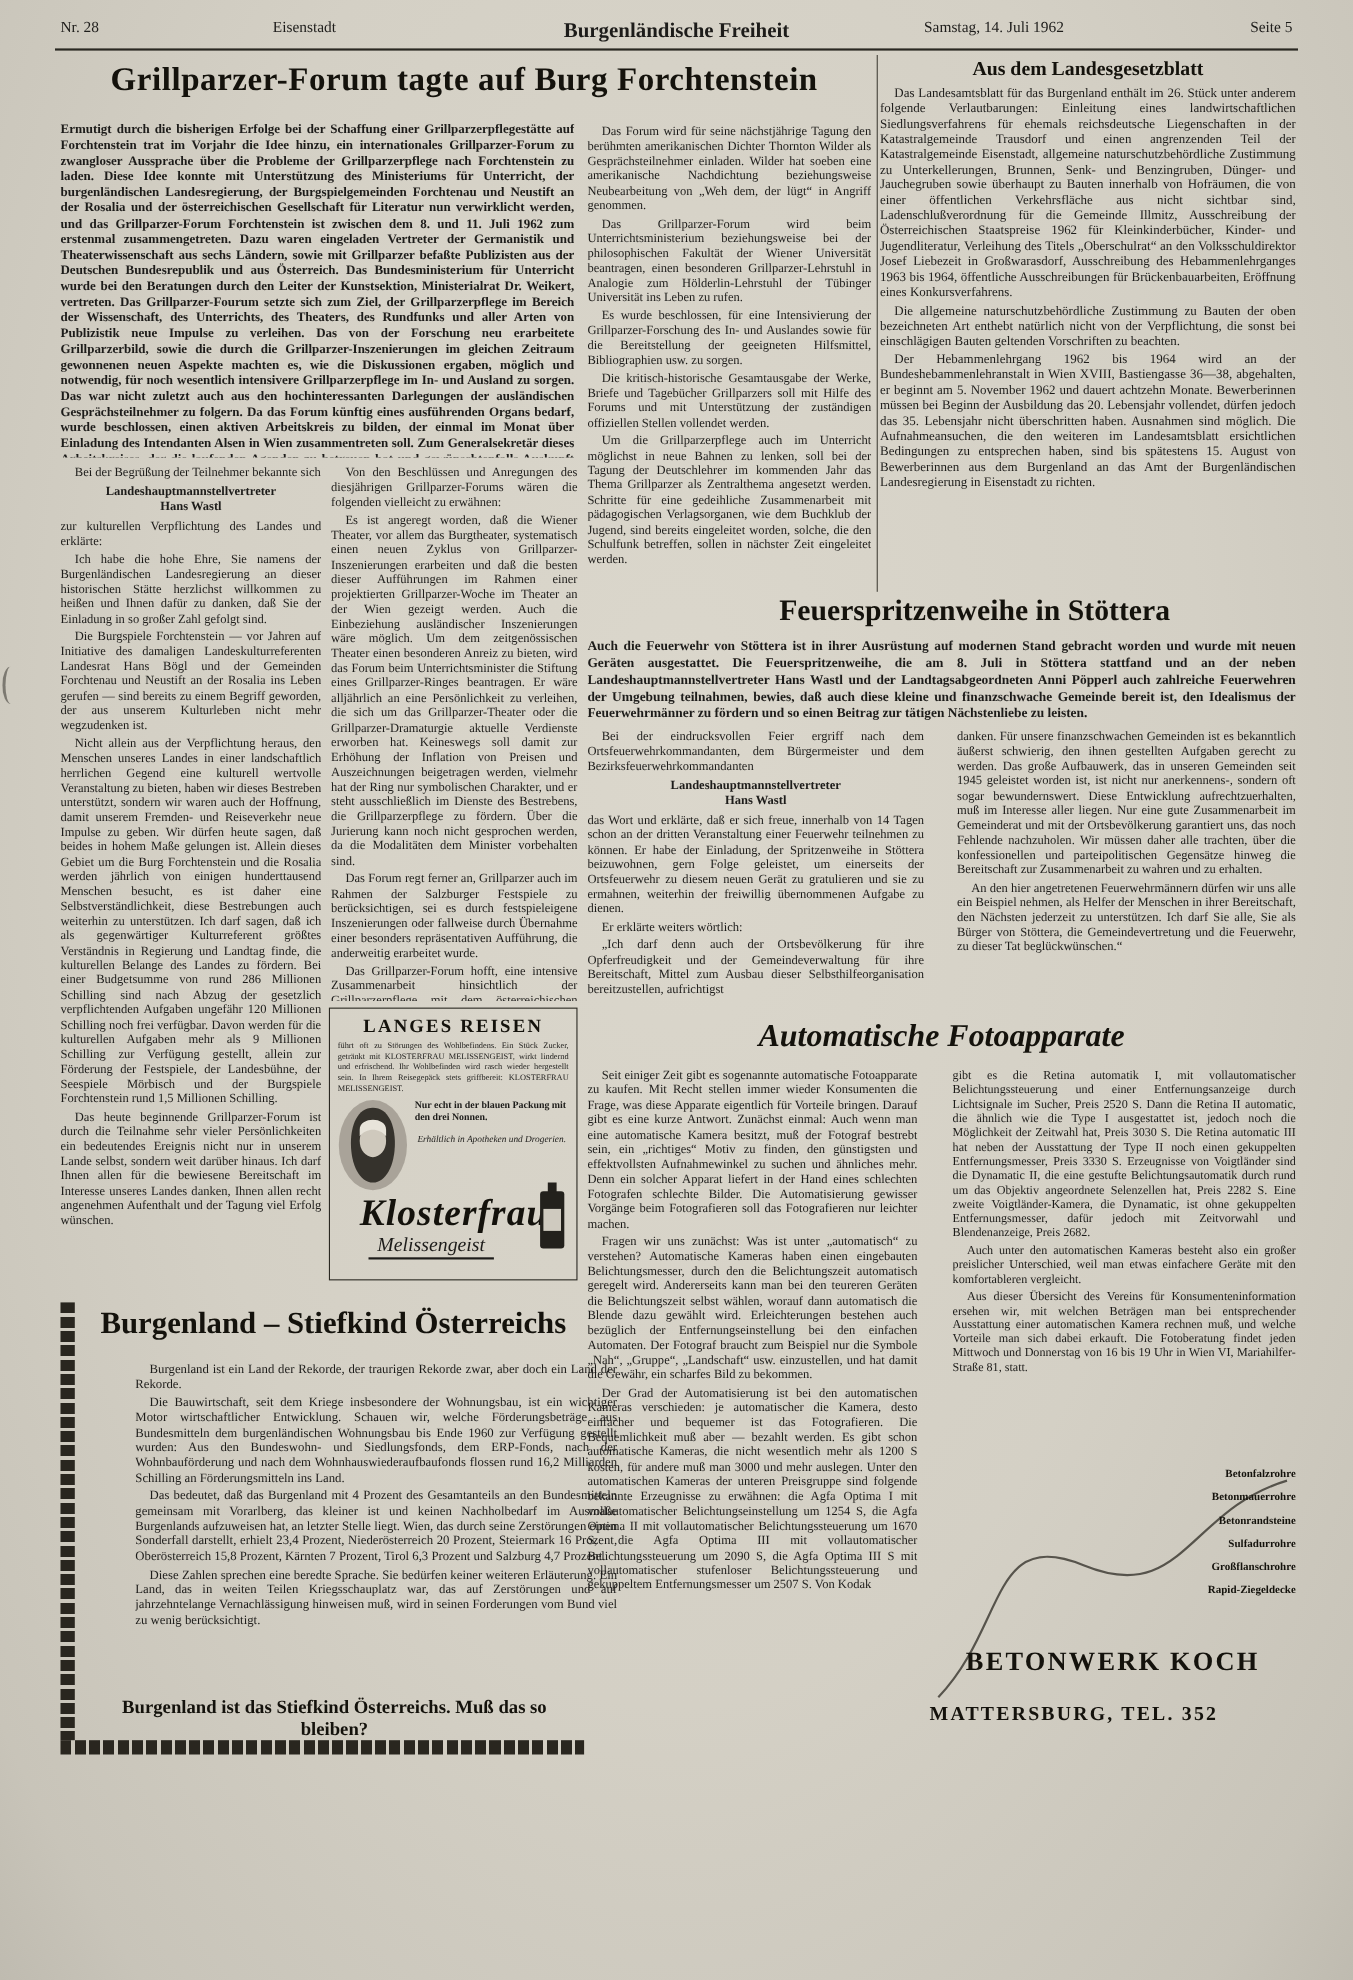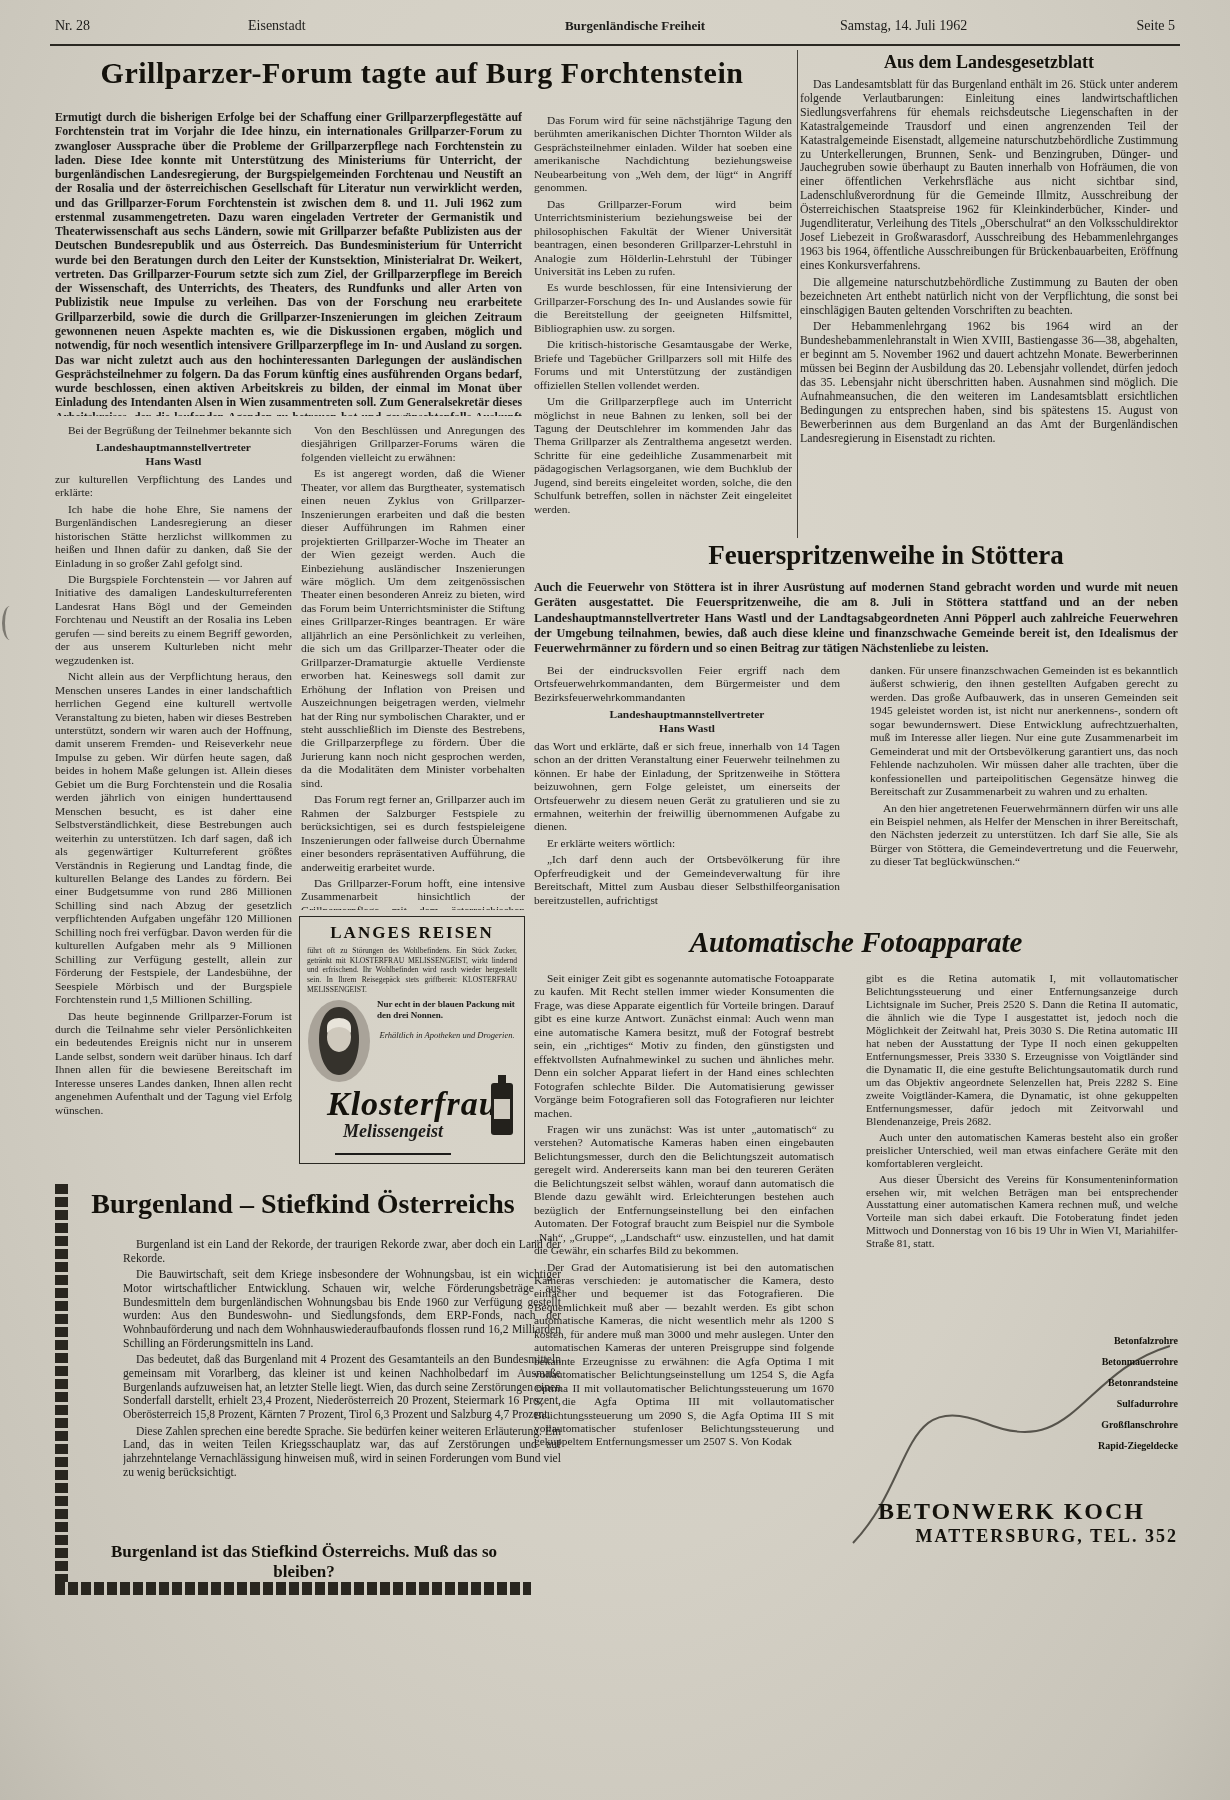--- a/index.html
+++ b/index.html
@@ -15,21 +15,21 @@
   .col { overflow:hidden; font-size:11.4px; line-height:1.18; }
   .para { text-indent:13px; margin:0 0 3px 0; }
   .noindent { text-indent:0; }
   .subhead { text-indent:0; text-align:center; font-weight:bold; white-space:pre-line; margin:4px 0 4px; line-height:1.2; }
 
   
   #masthead { position:absolute; left:50px; top:18px; width:1130px; height:22px; font-size:14px; }
   #masthead span { position:absolute; white-space:nowrap; }
   #mh-issue { left:5px; }
   #mh-city  { left:198px; }
-  #mh-title { left:50%; transform:translateX(-50%); font-weight:bold; font-size:13px;margin-left:20px; }
+  #mh-title { left:50%; transform:translateX(-50%); font-weight:bold; font-size:19px; }
   #mh-date  { left:790px; }
   #mh-page  { right:5px; }
   #mh-rule { left:50px; top:44px; width:1130px; height:2px; background:#2a2822; }
 
   
   #g-headline { left:52px; top:56px; width:740px; font-size:30px; font-weight:bold; color:#14120c;
                 text-align:center; white-space:nowrap; letter-spacing:.5px; }
   #g-lead { left:55px; top:110px; width:467px; height:306px; overflow:hidden;
             font-weight:bold; font-size:11.8px; line-height:1.21; }
   #g-col1 { left:55px;  top:424px; width:237px; height:742px; }
@@ -71,34 +71,34 @@
                     padding:6px 7px; overflow:hidden; }
   .adk-title { text-align:center; font-size:17px; font-weight:bold; letter-spacing:2px; margin-bottom:3px; color:#14120c; }
   .adk-body { font-size:7.6px; line-height:1.28; text-align:justify; }
   .adk-row { display:flex; gap:6px; margin-top:4px; align-items:flex-start; }
   .adk-nun { width:64px; height:84px; flex:none; }
   .adk-right { flex:1; }
   .adk-caption { font-size:9px; font-weight:bold; line-height:1.3; margin-bottom:8px; }
   .adk-note { font-size:8.5px; font-style:italic; text-align:center; line-height:1.3; }
   .adk-brand { position:relative; margin-top:4px; height:58px; }
   .adk-brand1 { font-size:34px; font-weight:bold; font-style:italic; letter-spacing:1px; line-height:1; color:#14120c;margin-left:20px; }
-  .adk-brand2 { font-size:18px; font-weight:bold; font-style:italic; margin-left:28px;
-                border-bottom:2px solid #1d1c1a; display:inline-block; padding:0 8px 11px; }
+  .adk-brand2 { font-size:18px; font-weight:normal; font-style:italic; margin-left:28px;
+                border-bottom:2px solid #1d1c1a; display:inline-block; padding:0 8px 1px; }
   .adk-bottle { position:absolute; right:4px; top:-4px; width:22px; height:52px; background:#23211c; border-radius:3px; }
   .adk-bottle::before { content:""; position:absolute; top:-8px; left:7px; width:8px; height:9px; background:#23211c; }
   .adk-bottle::after { content:""; position:absolute; left:3px; top:16px; right:3px; height:20px; background:#cfcabf; }
 
   
   #ad-betonwerk { left:845px; top:1328px; width:333px; height:254px; overflow:hidden; }
   #adb-products { position:absolute; right:0; top:2px; width:210px; z-index:2; }
   #adb-products .para { text-indent:0; text-align:right; font-weight:bold; font-size:10px; line-height:21px; margin:0; color:#14120c; }
   #adb-swoosh { position:absolute; left:0; top:0; z-index:1; }
   #adb-brand { position:absolute; left:0; top:170px; width:333px; z-index:2; text-align:center;
                font-size:24px; font-weight:bold; letter-spacing:2px; color:#14120c; }
-  #adb-address { position:absolute; left:0; top:198px; width:333px; z-index:2; text-align:right;
+  #adb-address { position:absolute; left:0; top:220px; width:333px; z-index:2; text-align:left;
                  font-size:18px; font-weight:bold; letter-spacing:2px; color:#14120c;font-family:Liberation Serif, serif; }
 
   
   #scan-mark { left:2px; top:606px; width:16px; height:34px;
                border-left:3px solid #5a5750; border-radius:50% / 50%; opacity:.7; }
 </style>
 </head>
 <body>
 
 <div id="page">

